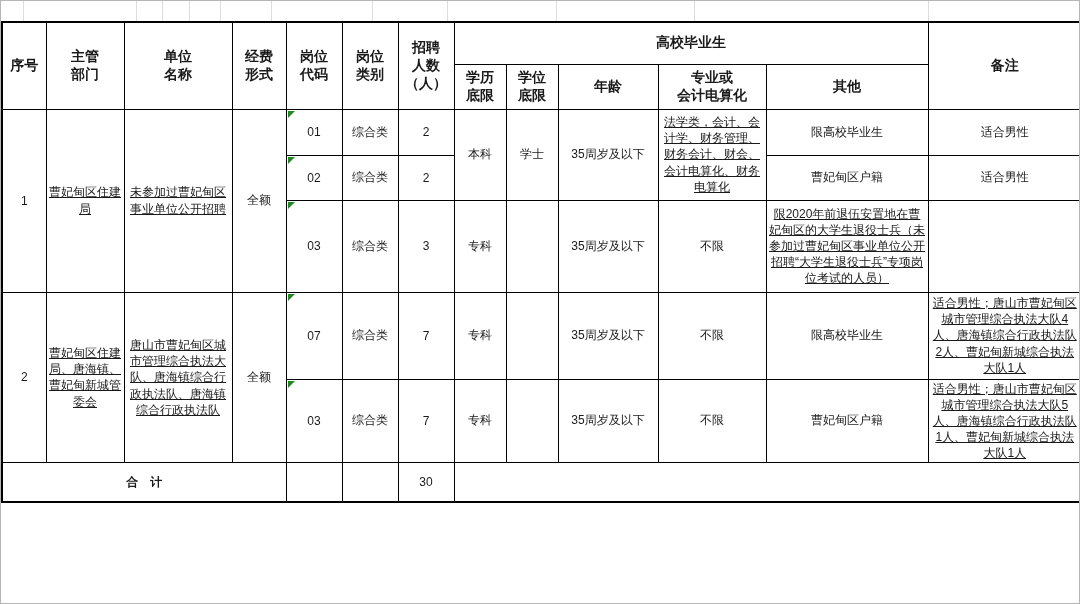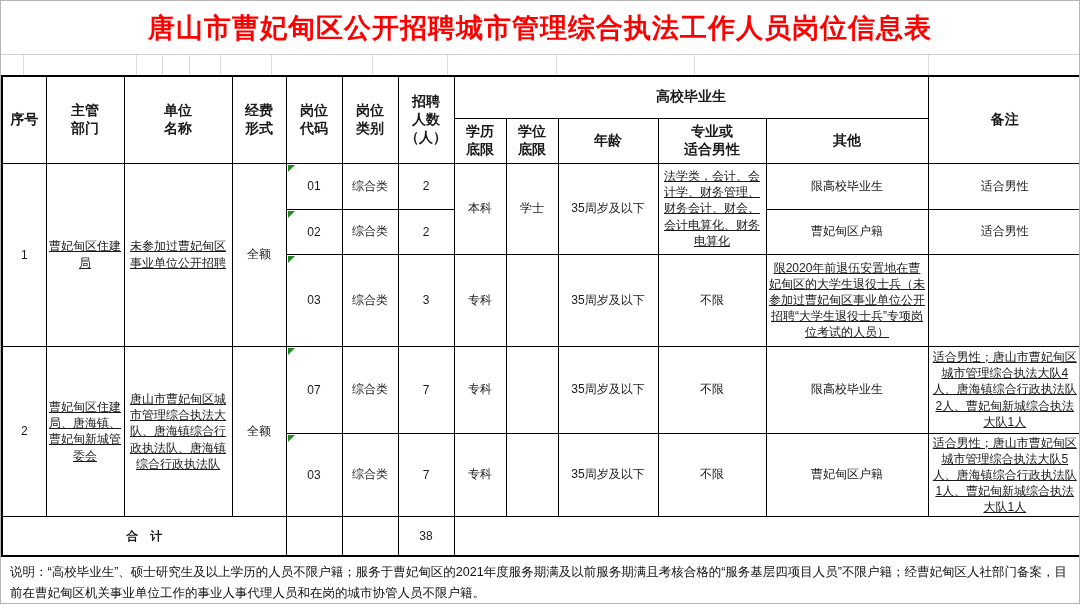--- a/index.html
+++ b/index.html
@@ -52,23 +52,20 @@
   tr.h-r3 { height:92px; }
   tr.h-r4 { height:87px; }
   tr.h-r5 { height:81px; }
   tr.h-total { height:39px; }
 </style>
 </head>
 <body>
 
 <div class="page">
 
-  <div class="title-bar">
-    <h1>唐山市曹妃甸区公开招聘城市管理综合执法工作人员岗位信息表</h1>
-  </div>
 
   <div class="grid-strip">
     <div class="tick" style="left:22px"></div>
     <div class="tick" style="left:135px"></div>
     <div class="tick" style="left:161px"></div>
     <div class="tick" style="left:188px"></div>
     <div class="tick" style="left:219px"></div>
     <div class="tick" style="left:270px"></div>
     <div class="tick" style="left:371px"></div>
     <div class="tick" style="left:446px"></div>
@@ -113,21 +110,21 @@
       <th colspan="5">高校毕业生</th>
       <th rowspan="2">备注</th>
     </tr>
     <tr class="h-head2">
       <th class="pre">学历
 底限</th>
       <th class="pre">学位
 底限</th>
       <th>年龄</th>
       <th class="pre">专业或
-适合男性</th>
+会计电算化</th>
       <th>其他</th>
     </tr>
 
     <tr class="h-r1">
       <td rowspan="3">1</td>
       <td rowspan="3" class="small-txt">曹妃甸区住建局</td>
       <td rowspan="3" class="small-txt">未参加过曹妃甸区事业单位公开招聘</td>
       <td rowspan="3">全额</td>
       <td class="code-cell">
         <span class="green-tri"></span>
@@ -200,21 +197,20 @@
       <td>35周岁及以下</td>
       <td>不限</td>
       <td>曹妃甸区户籍</td>
       <td class="small-txt">适合男性；唐山市曹妃甸区城市管理综合执法大队5人、唐海镇综合行政执法队1人、曹妃甸新城综合执法大队1人</td>
     </tr>
 
     <tr class="h-total">
       <td colspan="4" class="total-label">合　计</td>
       <td></td>
       <td></td>
-      <td class="total-num">38</td>
+      <td class="total-num">30</td>
       <td colspan="6"></td>
     </tr>
   </tbody>
     </table>
 
-  <div class="note-area">说明：“高校毕业生”、硕士研究生及以上学历的人员不限户籍；服务于曹妃甸区的2021年度服务期满及以前服务期满且考核合格的“服务基层四项目人员”不限户籍；经曹妃甸区人社部门备案，目前在曹妃甸区机关事业单位工作的事业人事代理人员和在岗的城市协管人员不限户籍。</div>
 
 </div>
 
 </body></html>

